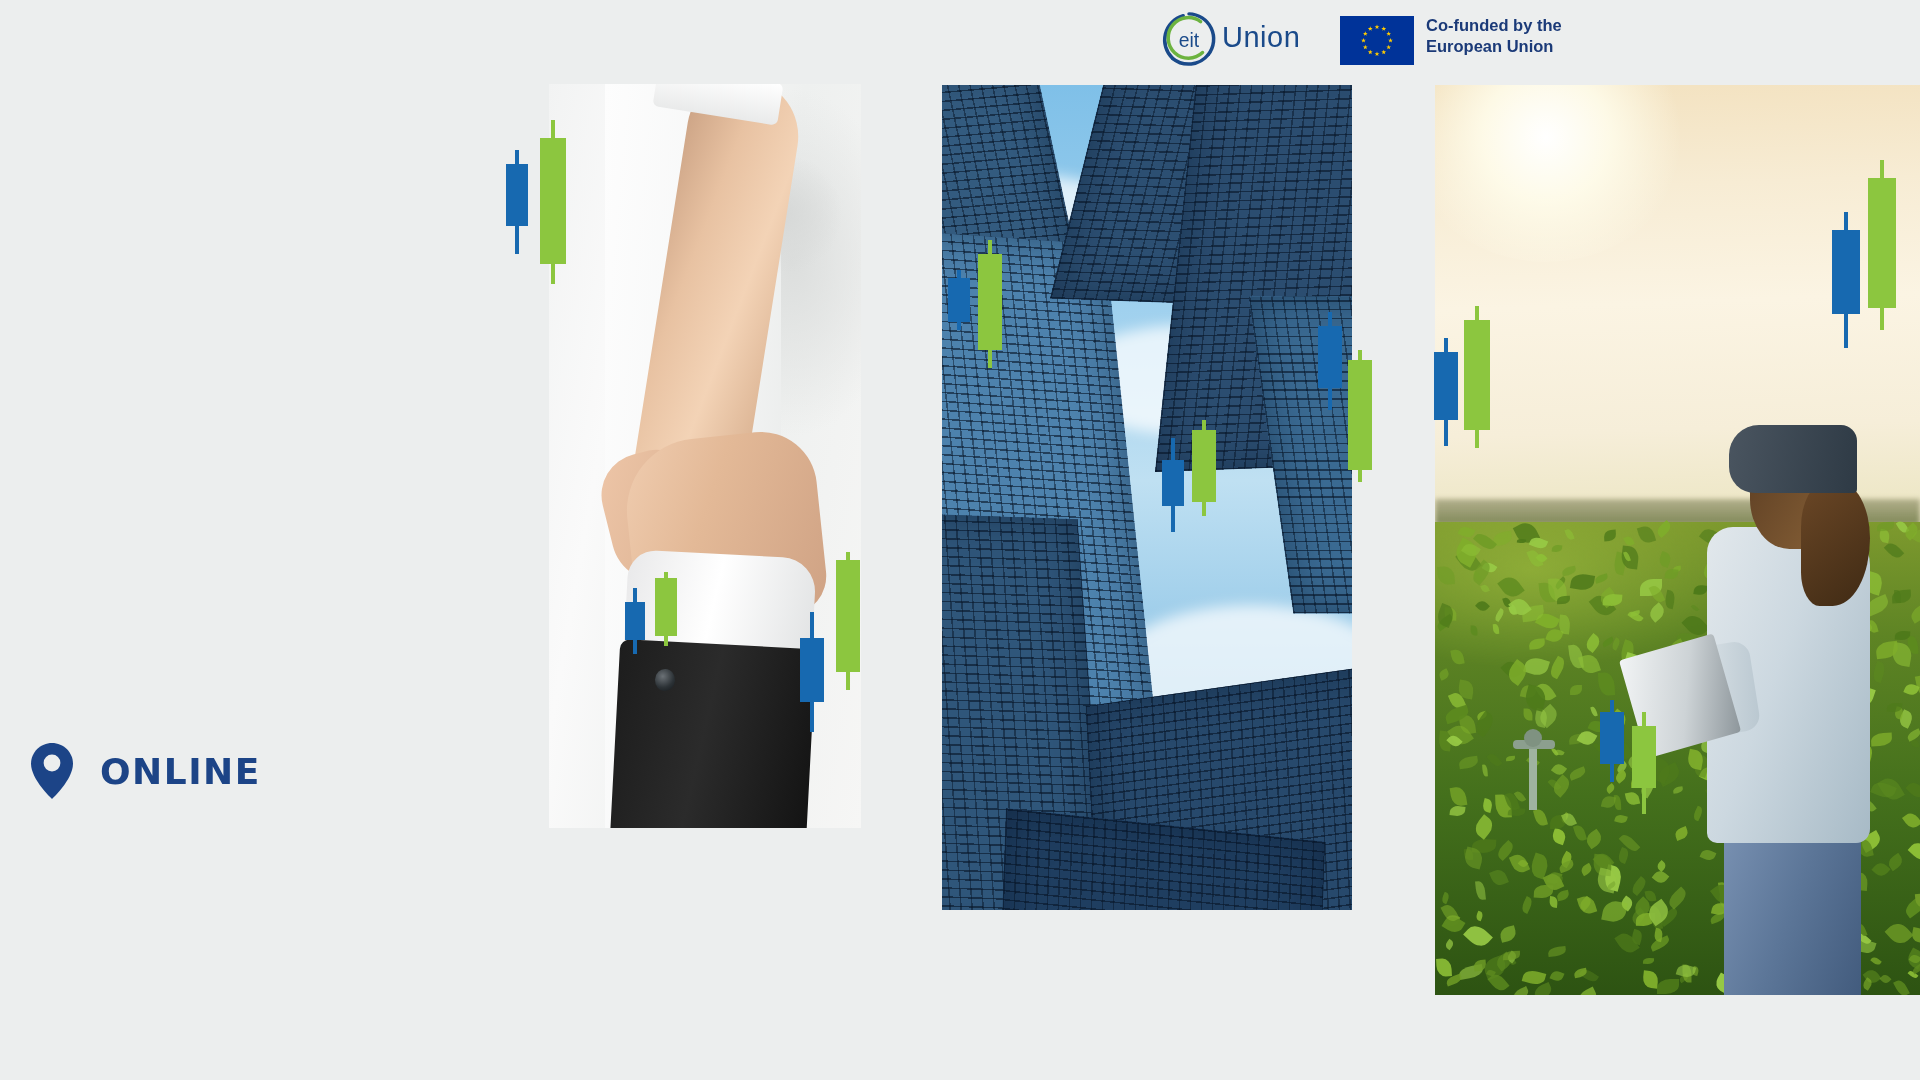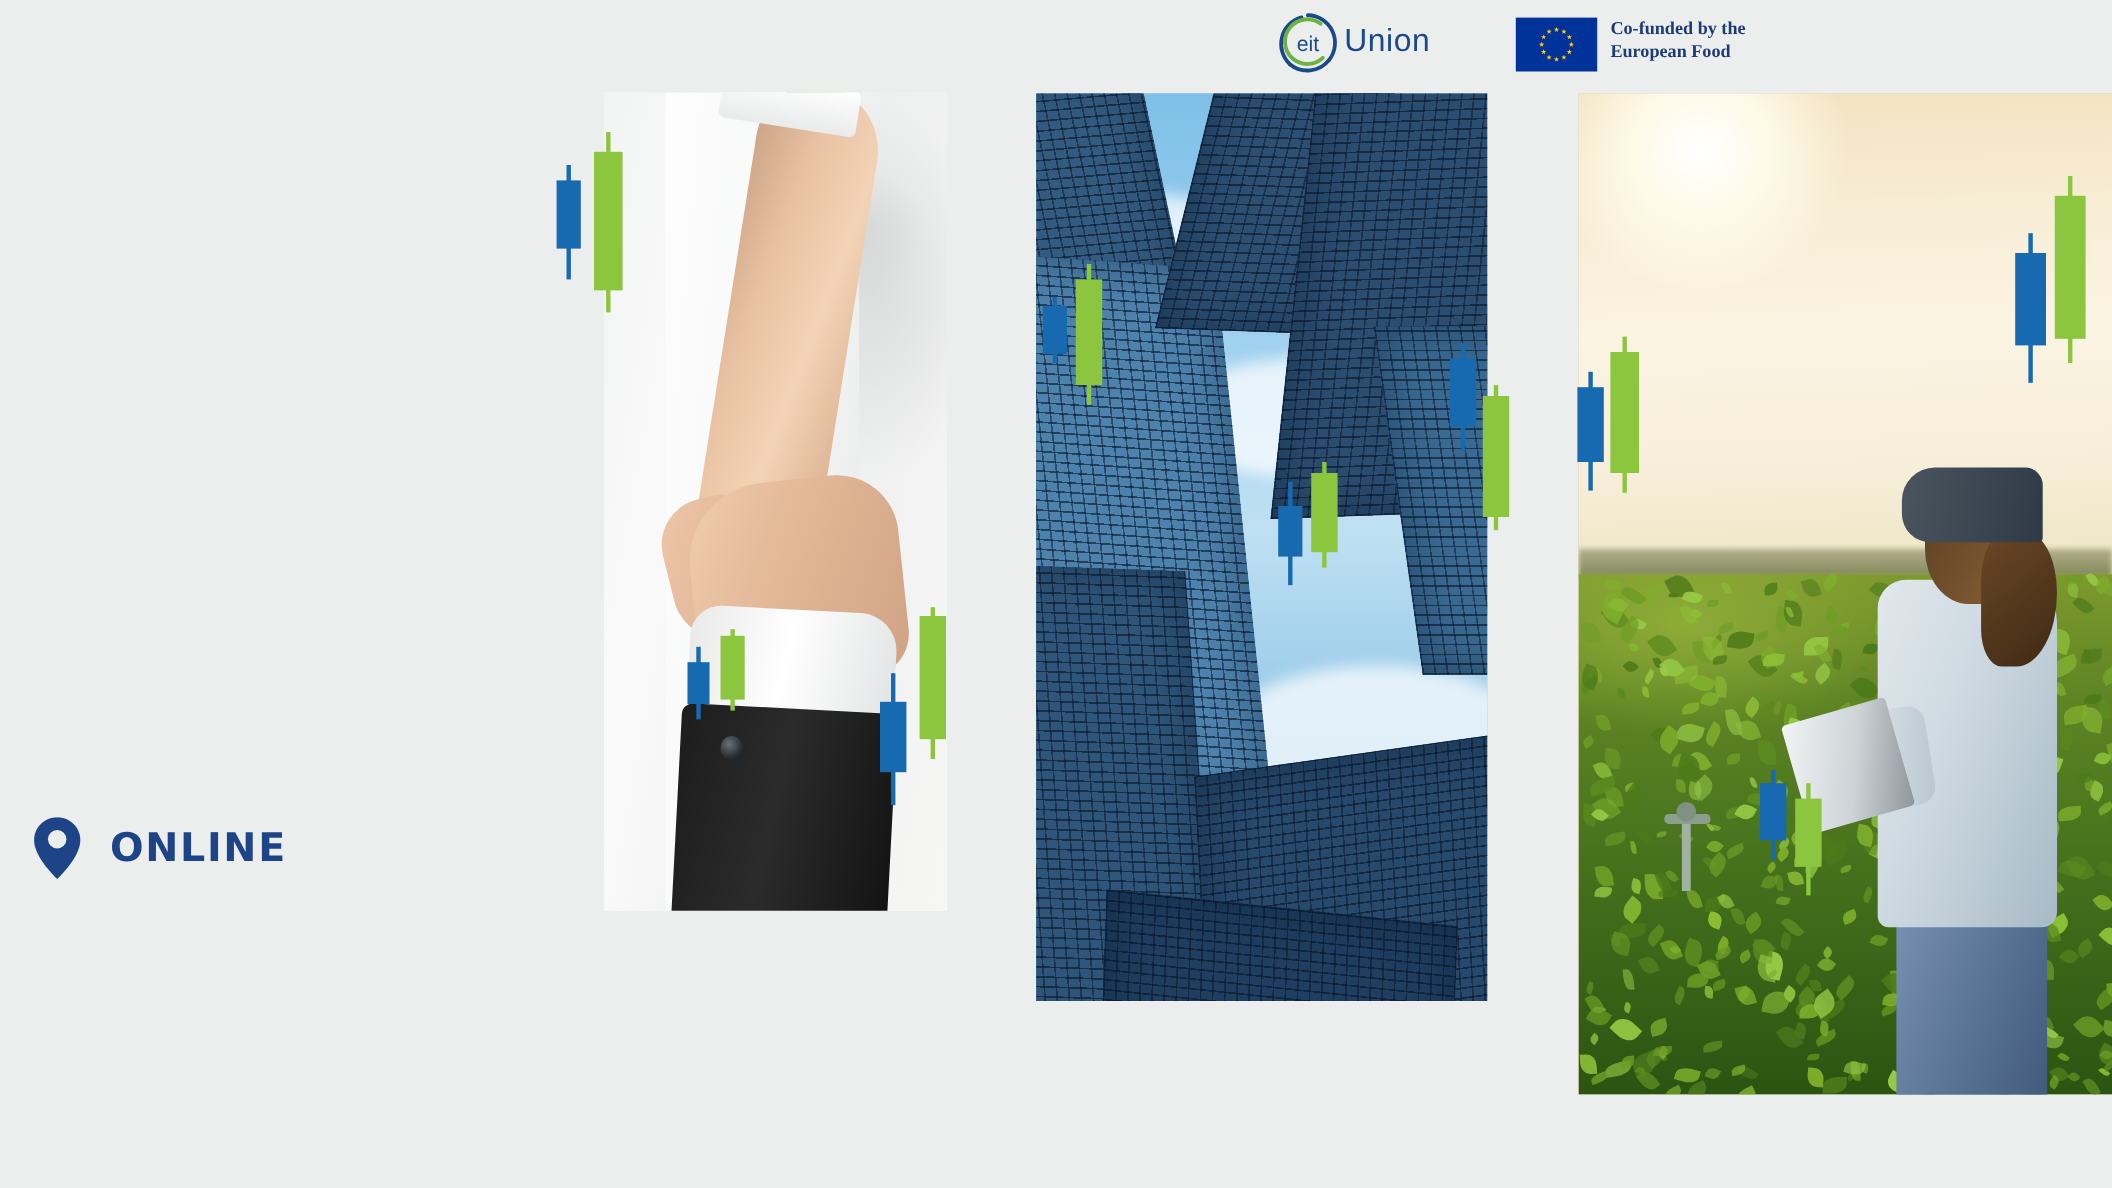--- a/index.html
+++ b/index.html
@@ -18,21 +18,21 @@
   
   .eit-logo{position:absolute;left:1160px;top:4px;width:180px;height:66px;}
   .eit-mark{position:absolute;left:0;top:6px;width:58px;height:58px;}
   .eit-food-text{
     position:absolute;left:62px;top:17px;
     font-size:29px;letter-spacing:.5px;color:#1a4a8a;font-weight:400;
     font-family:"Liberation Sans", sans-serif;
   }
 
   
-  .eu-block{position:absolute;left:1378px;top:14px;width:230px;height:52px;font-family:Liberation Serif, serif;}
+  .eu-block{position:absolute;left:1340px;top:14px;width:230px;height:52px;}
   .eu-flag{
     position:absolute;left:0;top:2px;width:74px;height:49px;background:#003399;
   }
   .eu-text{
     position:absolute;left:86px;top:1px;width:150px;
     font-size:16.5px;line-height:21px;color:#1b3a78;font-weight:600;
   }
 
   
   .eban-logo{position:absolute;left:1632px;top:2px;width:200px;height:70px;}
@@ -190,21 +190,21 @@
                 <polygon points="25.31,28.75 25.93,30.40 27.69,30.48 26.31,31.57 26.78,33.27 25.31,32.30 23.84,33.27 24.31,31.57 22.93,30.48 24.69,30.40"></polygon>
                 <polygon points="23.50,22.00 24.12,23.65 25.88,23.73 24.50,24.82 24.97,26.52 23.50,25.55 22.03,26.52 22.50,24.82 21.12,23.73 22.88,23.65"></polygon>
                 <polygon points="25.31,15.25 25.93,16.90 27.69,16.98 26.31,18.07 26.78,19.77 25.31,18.80 23.84,19.77 24.31,18.07 22.93,16.98 24.69,16.90"></polygon>
                 <polygon points="30.25,10.31 30.87,11.96 32.63,12.04 31.25,13.13 31.72,14.83 30.25,13.86 28.78,14.83 29.25,13.13 27.87,12.04 29.63,11.96"></polygon>
               </g>
           </g>
         </svg>
       </div>
       <div class="eu-text">
         <div>Co-funded by the</div>
-        <div>European Food</div>
+        <div>European Union</div>
       </div>
     </div>
 
   </div>
 
   <div class="panel panel-handshake">
     <div class="hs-bg"></div>
     <div class="hs-wall"></div>
     <div class="hs-shadow"></div>
     <div class="hs-armA"></div>

